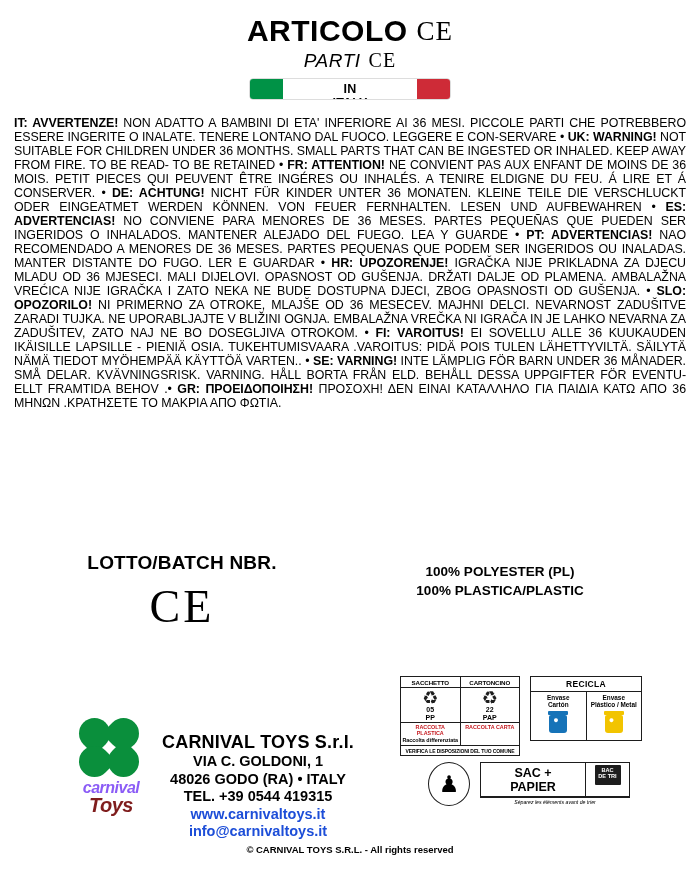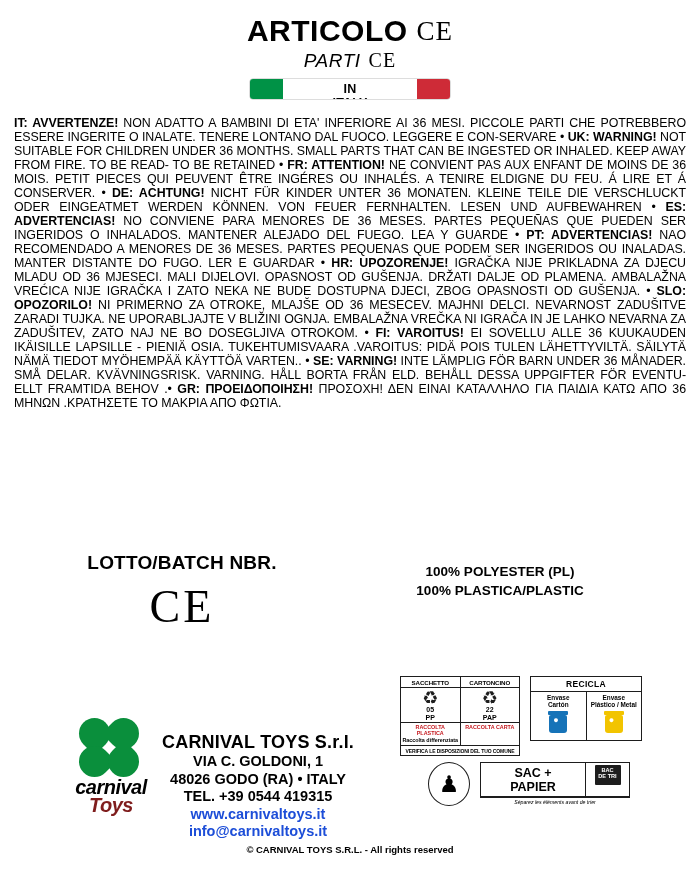--- a/index.html
+++ b/index.html
@@ -146,24 +146,24 @@
     width: 31px;
     height: 31px;
     background: #0a8f3c;
     border-radius: 50% 50% 50% 0;
   }
   .cl-tl { left: 5px;  top: 0px;  transform: rotate(-45deg); }
   .cl-tr { left: 34px; top: 0px;  transform: rotate(45deg); }
   .cl-bl { left: 5px;  top: 28px; transform: rotate(-135deg); }
   .cl-br { left: 34px; top: 28px; transform: rotate(135deg); }
   .logo-word {
-    font-size: 20px;
+    font-size: 16px;
     font-weight: bold;
     font-style: italic;
-    color: #000000;
+    color: #8b5cf6;
     line-height: 17px;
     letter-spacing: -0.5px;
     margin-top: 1px;
   }
   .logo-word2 {
     font-size: 20px;
     font-weight: bold;
     font-style: italic;
     color: #7f1d1d;
     line-height: 18px;

